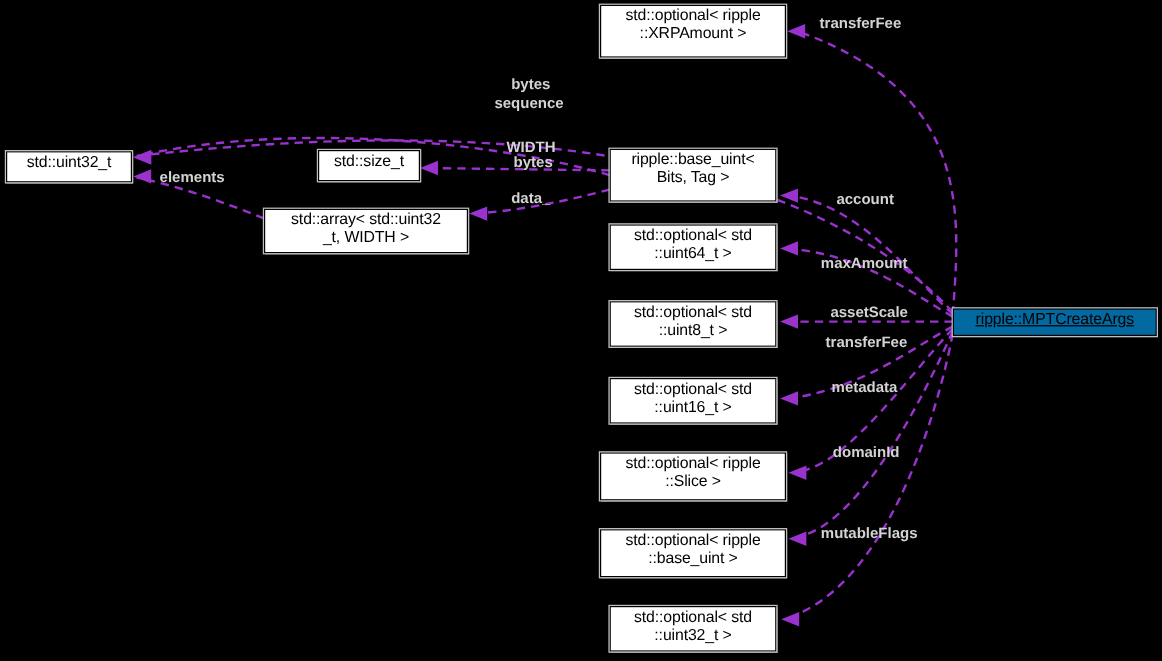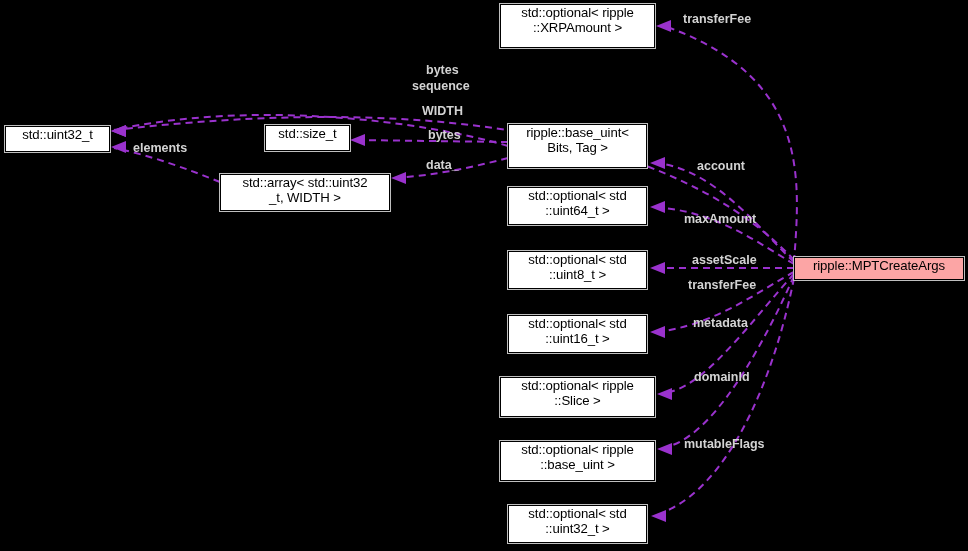--- a/index.html
+++ b/index.html
@@ -33,22 +33,23 @@
     border: 1px solid #000000;
     outline: 1px solid #bfbfbf;
     color: #000000;
     font-size: 13.2px;
     line-height: 15px;
     font-family: "Liberation Sans", sans-serif;
     letter-spacing: -0.1px;
     box-shadow: 1px 1px 0 0 #7f7f7f;
   }
   .node.highlight {
-    background: #fca5a5;
+    background: #0369a1;
     color: #000000;
+    text-decoration: underline;
   }
   .node .nlabel {
     display: block;
     white-space: pre-line;
     padding: 0 3px;
   }
   .edge-label {
     position: absolute;
     color: #d3d3d3;
     font-family: "Liberation Sans", sans-serif;
@@ -141,21 +142,21 @@
 ::uint32_t &gt;</span>
       </div>
       <div class="node highlight" style="left: 794px; top: 257px; width: 170px; height: 23px;">
         <span class="nlabel">ripple::MPTCreateArgs</span>
       </div>
     </div>
   <div id="label-layer">
       <div class="edge-label" style="left: 683px; top: 12px;">transferFee</div>
       <div class="edge-label" style="left: 426px; top: 63px;">bytes</div>
       <div class="edge-label" style="left: 412px; top: 79px;">sequence</div>
-      <div class="edge-label" style="left: 422px; top: 104px; text-align: center;">WIDTH</div>
+      <div class="edge-label" style="left: 422px; top: 116px; text-align: center;">WIDTH</div>
       <div class="edge-label" style="left: 428px; top: 128px;">bytes</div>
       <div class="edge-label" style="left: 133px; top: 141px;">elements</div>
       <div class="edge-label" style="left: 426px; top: 158px;">data_</div>
       <div class="edge-label" style="left: 697px; top: 159px;">account</div>
       <div class="edge-label" style="left: 684px; top: 212px;">maxAmount</div>
       <div class="edge-label" style="left: 692px; top: 253px;">assetScale</div>
       <div class="edge-label" style="left: 688px; top: 278px;">transferFee</div>
       <div class="edge-label" style="left: 693px; top: 316px;">metadata</div>
       <div class="edge-label" style="left: 694px; top: 370px;">domainId</div>
       <div class="edge-label" style="left: 684px; top: 437px;">mutableFlags</div>

